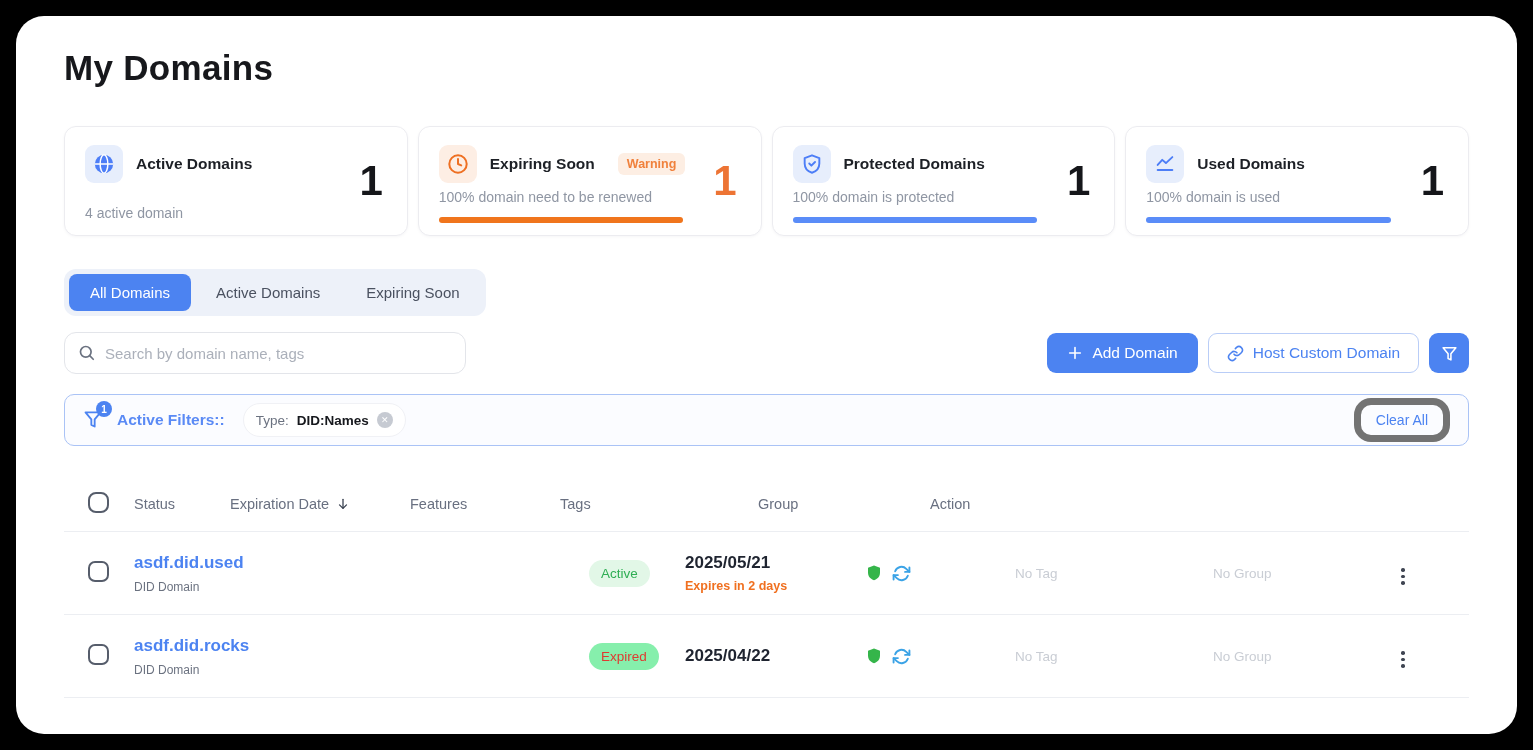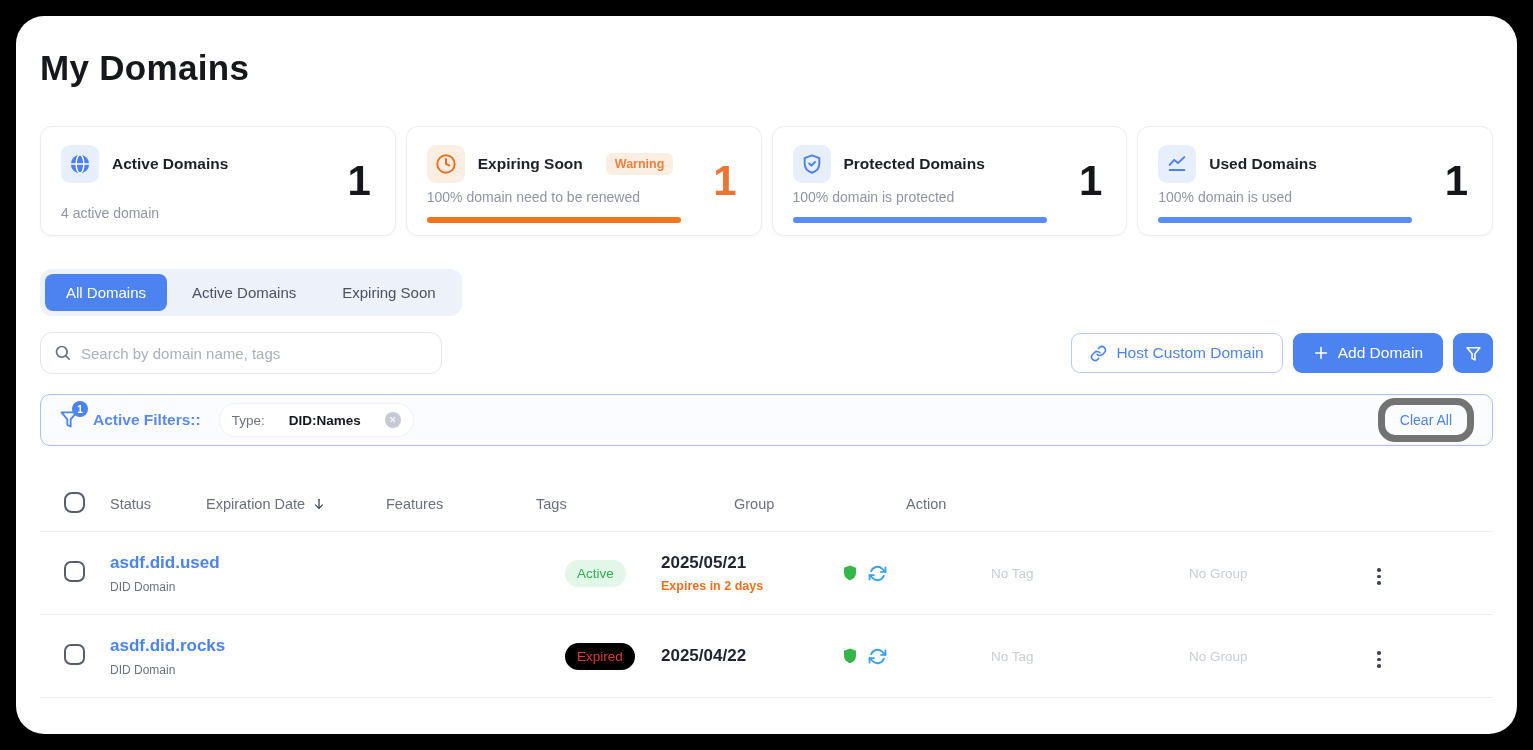--- a/index.html
+++ b/index.html
@@ -1,19 +1,19 @@
 <!DOCTYPE html>
 <html><head>
 <meta charset="utf-8">
 <style>
   * { box-sizing: border-box; margin: 0; padding: 0; }
   html,body { width: 1533px; height: 750px; background: #000; font-family: "Liberation Sans", sans-serif; }
   .panel {
     position: absolute; inset: 16px; background: #fff; border-radius: 28px;
-    padding: 30px 24px 0; overflow: hidden;
+    padding: 30px 48px 0; overflow: hidden;
   }
   .page-title { font-size: 35px; line-height: 44px; font-weight: 700; color: #17181c; letter-spacing: .3px; margin-bottom: 36px; }
 
   
   .stats { display: grid; grid-template-columns: repeat(4, 1fr); gap: 10px; margin-bottom: 33px; }
   .card { position: relative; background: #fff; border: 1px solid #ececf0; border-radius: 12px; padding: 18px 20px; height: 110px; box-shadow: 0 1px 3px rgba(20,30,60,.04); }
   .card-head { display: flex; align-items: center; gap: 13px; }
   .icon-box { width: 38px; height: 38px; border-radius: 9px; display: flex; align-items: center; justify-content: center; flex: none; }
   .icon-box.blue { background: #e7eefc; }
   .icon-box.orange { background: #fdeee4; }
@@ -42,21 +42,21 @@
   .btn { display: flex; align-items: center; gap: 9px; height: 40px; border-radius: 9px; font-size: 15.5px; cursor: pointer; font-family: "Liberation Sans", sans-serif; }
   .btn-primary { background: #4c83f1; color: #fff; border: none; padding: 0 20px; }
   .btn-outline { background: #fff; color: #4c83f1; border: 1px solid #b9cdf7; padding: 0 18px; }
   .btn-filter { width: 40px; height: 40px; background: #4c83f1; border: none; border-radius: 9px; display: flex; align-items: center; justify-content: center; cursor: pointer; }
 
   
   .filters-bar { display: flex; align-items: center; height: 52px; border: 1px solid #aac3f6; background: #fbfcff; border-radius: 10px; padding: 0 18px; margin-bottom: 30px; }
   .funnel-wrap { position: relative; width: 22px; height: 22px; }
   .filter-count { position: absolute; top: -8px; right: -7px; width: 16px; height: 16px; border-radius: 50%; background: #4c83f1; color: #fff; font-size: 10px; font-weight: 700; display: flex; align-items: center; justify-content: center; }
   .filters-label { margin-left: 12px; color: #5a8af5; font-size: 15.5px; font-weight: bold; }
-  .filter-chip { margin-left: 18px; display: flex; align-items: center; gap: 24px; background: #fff; border: 1px solid #f0f1f5; border-radius: 18px; padding: 8px 12px; font-size: 13.5px; }
+  .filter-chip { margin-left: 18px; display: flex; align-items: center; gap: 8px; background: #fff; border: 1px solid #f0f1f5; border-radius: 18px; padding: 8px 12px; font-size: 13.5px; }
   .chip-type { color: #6b7280; }
   .chip-value { color: #16181d; font-weight: 700; }
   .chip-x { width: 16px; height: 16px; border-radius: 50%; background: #c6cad2; color: #fff; font-size: 9px; display: flex; align-items: center; justify-content: center; cursor: pointer; }
   .clear-all { margin-left: auto; background: transparent; border: 7px solid #737373; color: #4c83f1; border-radius: 17px; padding: 7px 15px; font-size: 14px; cursor: pointer; font-family: "Liberation Sans", sans-serif; }
 
   
   .thead { display: flex; align-items: center; height: 56px; border-bottom: 1px solid #eceef2; color: #697081; font-size: 14.5px; }
   .trow { display: flex; align-items: center; height: 83px; border-bottom: 1px solid #eceef2; }
   .col-check { width: 70px; padding-left: 24px; flex: none; }
   .col-name { width: 455px; flex: none; }
@@ -65,21 +65,21 @@
   .col-features { width: 150px; flex: none; display: flex; align-items: center; gap: 9px; }
   .col-tags { width: 198px; flex: none; }
   .col-group { width: 172px; flex: none; }
   .col-action { width: 84px; flex: none; }
   .checkbox { width: 21px; height: 21px; border: 2px solid #565d6b; border-radius: 7px; background: #fff; cursor: pointer; }
   .head-expiry { display: flex; align-items: center; gap: 7px; }
   .domain-link { color: #4c83f1; font-size: 17px; font-weight: 700; cursor: pointer; }
   .domain-type { color: #6b7280; font-size: 12px; margin-top: 7px; }
   .pill { display: inline-block; padding: 6px 12px; border-radius: 14px; font-size: 13.5px; font-weight: 500; }
   .pill.active { background: #e2f7e7; color: #2fae54; }
-  .pill.expired { background: #000000; color: #df3a31; }
+  .pill.expired { background: #86efac; color: #df3a31; }
   .expiry-date { color: #1f2430; font-size: 17px; font-weight: 700; }
   .expiry-note { color: #f07020; font-size: 12.5px; font-weight: 700; margin-top: 6px; }
   .muted { color: #c9cdd4; font-size: 13.5px; }
   .kebab { display: inline-flex; flex-direction: column; gap: 3px; margin-left: 12px; cursor: pointer; padding: 4px; }
   .kebab i { width: 3.5px; height: 3.5px; border-radius: 50%; background: #3f4552; }
 </style>
 </head>
 <body>
 
 <div class="panel">
@@ -162,33 +162,33 @@
   
   <div class="toolbar">
     <div class="search-wrap">
       <svg width="17" height="17" viewBox="0 0 24 24" fill="none" stroke="#6b7280" stroke-width="2.4" stroke-linecap="round">
           <circle cx="11" cy="11" r="7.5"></circle>
           <line x1="16.5" y1="16.5" x2="21.5" y2="21.5"></line>
         </svg>
       <input class="search-input" type="text" placeholder="Search by domain name, tags" style="">
     </div>
     <div class="toolbar-right">
+      <button class="btn btn-primary">
+        <svg width="16" height="16" viewBox="0 0 24 24" fill="none" stroke="#fff" stroke-width="2.4" stroke-linecap="round">
+            <line x1="12" y1="4" x2="12" y2="20"></line>
+            <line x1="4" y1="12" x2="20" y2="12"></line>
+          </svg>
+        <span>Add Domain</span>
+      </button>
       <button class="btn btn-outline">
         <svg width="17" height="17" viewBox="0 0 24 24" fill="none" stroke="#4c83f1" stroke-width="2.2" stroke-linecap="round" stroke-linejoin="round">
             <path d="M10 13a5 5 0 0 0 7.5.5l3-3a5 5 0 0 0-7-7.1l-1.7 1.7"></path>
             <path d="M14 11a5 5 0 0 0-7.5-.5l-3 3a5 5 0 0 0 7 7.1l1.7-1.7"></path>
           </svg>
         <span>Host Custom Domain</span>
-      </button>
-      <button class="btn btn-primary">
-        <svg width="16" height="16" viewBox="0 0 24 24" fill="none" stroke="#fff" stroke-width="2.4" stroke-linecap="round">
-            <line x1="12" y1="4" x2="12" y2="20"></line>
-            <line x1="4" y1="12" x2="20" y2="12"></line>
-          </svg>
-        <span>Add Domain</span>
       </button>
       <button class="btn-filter">
         <svg width="17" height="17" viewBox="0 0 24 24" fill="none" stroke="#fff" stroke-width="2.2" stroke-linejoin="round">
             <polygon points="21 4 3 4 10 12.5 10 19 14 21 14 12.5"></polygon>
           </svg>
       </button>
     </div>
   </div>
 
   

